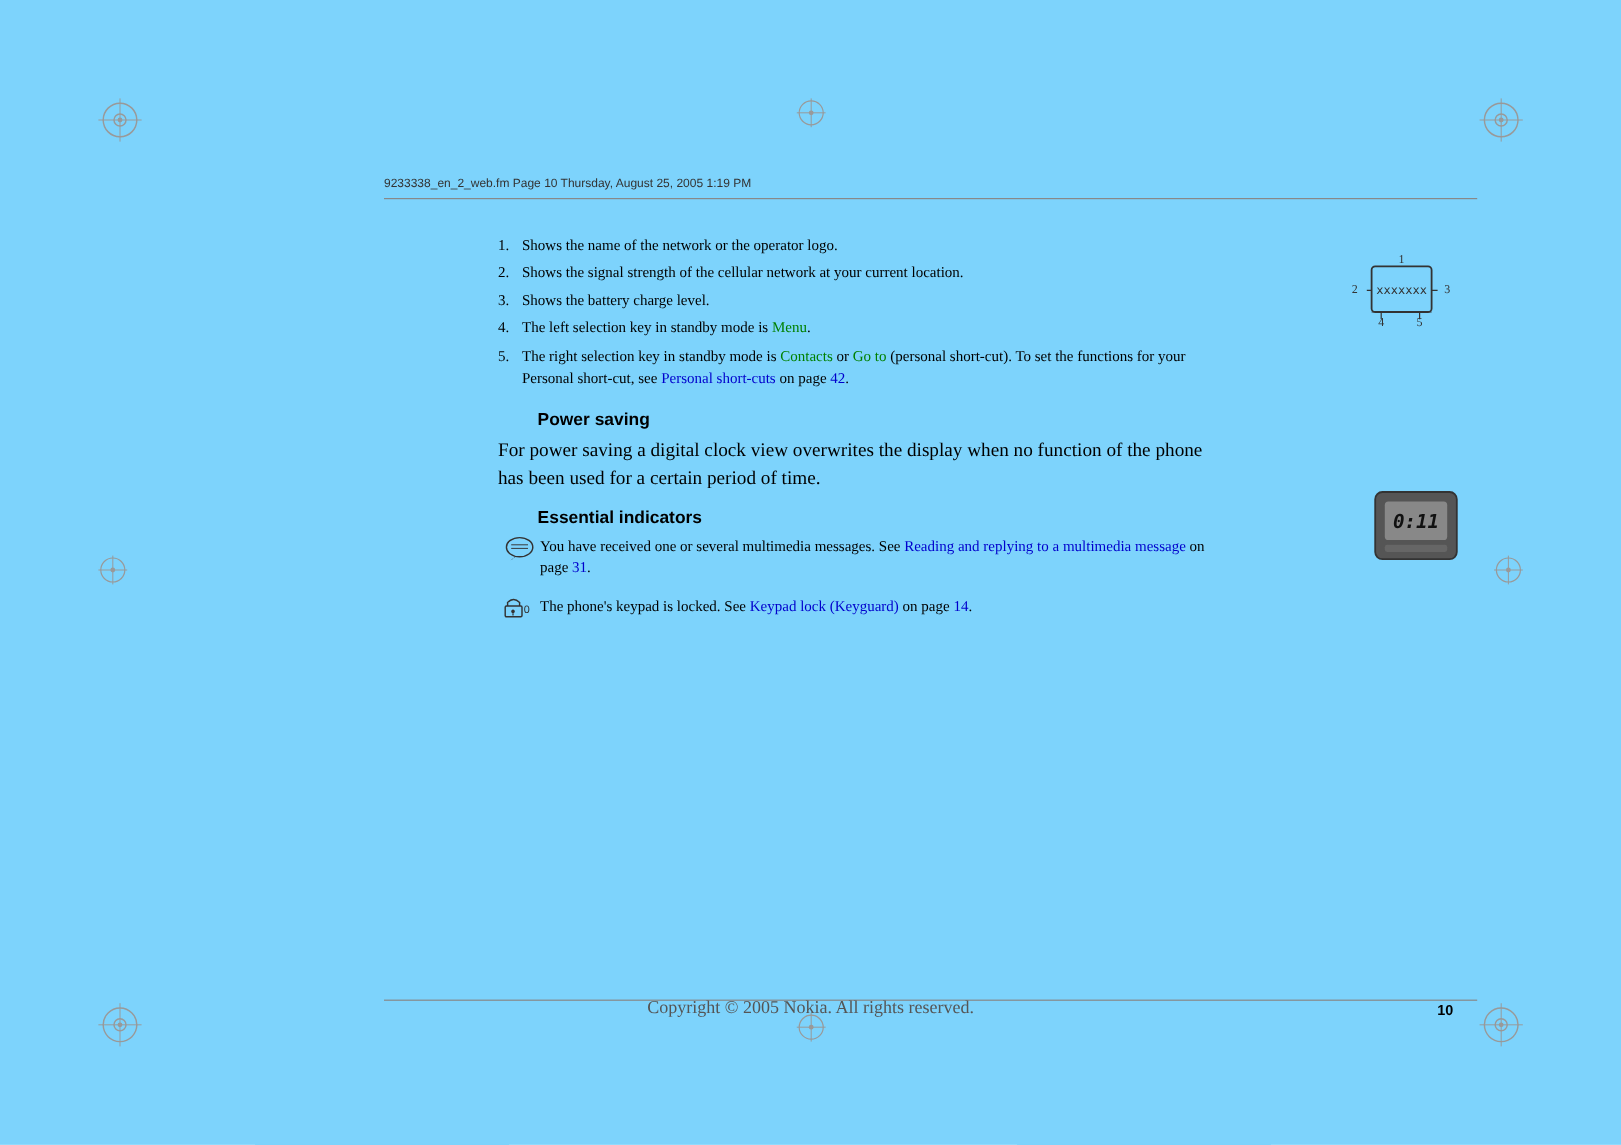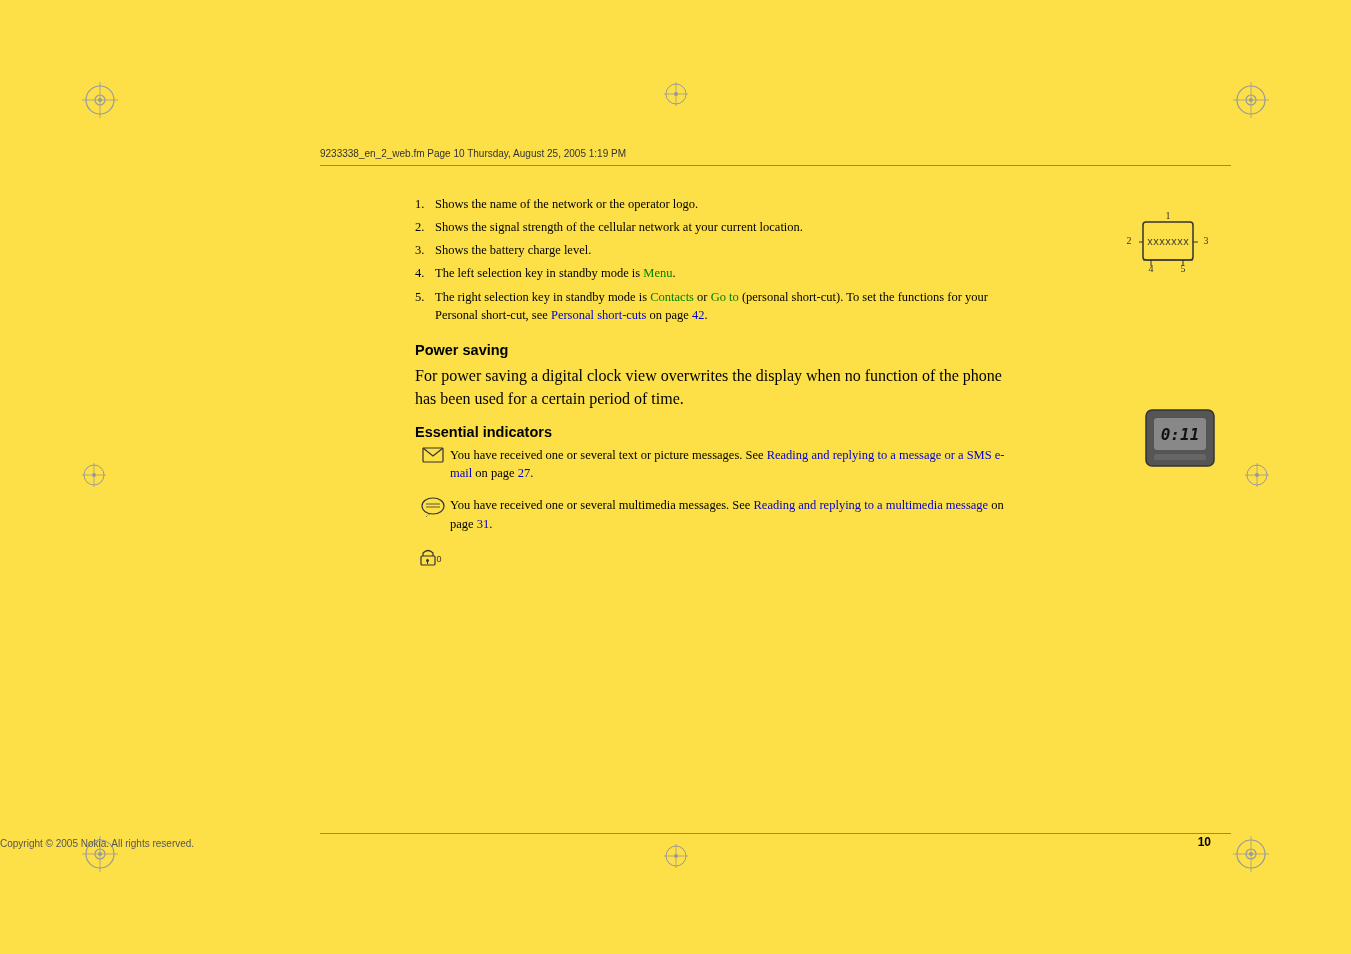--- a/index.html
+++ b/index.html
@@ -10,21 +10,21 @@
       color: #000000;
       width: 1351px;
       height: 954px;
       overflow: hidden;
       position: relative;
     }
 
     .page {
       width: 1351px;
       height: 954px;
-      background: #fde047;
+      background: #7dd3fc;
       position: relative;
     }
 
     
     .corner-mark {
       position: absolute;
       width: 40px;
       height: 40px;
     }
     .corner-mark svg {
@@ -96,20 +96,21 @@
       height: 80px;
     }
 
     
     .section-heading {
       font-size: 14.5px;
       font-weight: bold;
       margin-bottom: 6px;
       margin-top: 14px;
       font-family: Arial, sans-serif;
+      margin-left: 33px;
     }
 
     .body-text {
       font-size: 16px;
       line-height: 1.45;
       margin-bottom: 10px;
     }
 
     
     .clock-image {
@@ -145,23 +146,24 @@
       line-height: 1.45;
       flex: 1;
     }
 
     
     .footer {
       position: absolute;
       bottom: 105px;
       left: 0;
       right: 0;
-      font-size: 10px;
+      text-align: center;
+      font-size: 15px;
       color: #555;
-      font-family: Liberation Sans, sans-serif;
+      font-family: Liberation Serif, serif;
     }
 
     .page-number {
       position: absolute;
       bottom: 105px;
       right: 140px;
       font-size: 12px;
       font-weight: bold;
       font-family: Arial, sans-serif;
     }
@@ -330,31 +332,20 @@
     </ul>
 
     <div>
       <div class="section-heading">Power saving</div>
       <div class="body-text">For power saving a digital clock view overwrites the display when no function of the phone has been used for a certain period of time.</div>
     </div>
 
     <div class="indicators-section">
       <div class="section-heading">Essential indicators</div>
 
-      <div class="indicator-row">
-        <div class="indicator-icon">
-          <svg width="22" height="16" viewBox="0 0 22 16" xmlns="http://www.w3.org/2000/svg">
-            <rect x="1" y="1" width="20" height="14" rx="1" fill="none" stroke="#333" stroke-width="1.2"></rect>
-            <polyline points="1,1 11,9 21,1" fill="none" stroke="#333" stroke-width="1.2"></polyline>
-          </svg>
-        </div>
-        <div class="indicator-text">
-          You have received one or several text or picture messages. See <span class="link-blue">Reading and replying to a message or a SMS e-mail</span> on page <span class="link-blue">27</span>.
-        </div>
-      </div>
 
 
       <div class="indicator-row">
         <div class="indicator-icon">
           <svg width="24" height="20" viewBox="0 0 24 20" xmlns="http://www.w3.org/2000/svg">
 
             <ellipse cx="12" cy="9" rx="11" ry="8" fill="none" stroke="#333" stroke-width="1.2"></ellipse>
             <path d="M8 17 Q6 20 4 20 Q7 18 9 17Z" fill="#333"></path>
 
             <line x1="5" y1="7" x2="19" y2="7" stroke="#333" stroke-width="0.8"></line>
@@ -373,20 +364,23 @@
             <rect x="1" y="8" width="14" height="9" rx="1" fill="none" stroke="#333" stroke-width="1.2"></rect>
 
             <path d="M3 8 L3 5 Q8 0 13 5 L13 8" fill="none" stroke="#333" stroke-width="1.2"></path>
 
             <circle cx="7.5" cy="12.5" r="1.5" fill="#333"></circle>
             <line x1="7.5" y1="14" x2="7.5" y2="16" stroke="#333" stroke-width="1"></line>
 
             <text x="19" y="14" text-anchor="middle" font-size="9" font-family="Arial" fill="#333">0</text>
           </svg>
         </div>
+        <div class="indicator-text">
+          The phone's keypad is locked. See <span class="link-blue">Keypad lock (Keyguard)</span> on page <span class="link-blue">14</span>.
+        </div>
       </div>
 
     </div>
   </div>
 
   <div class="sep-line-bottom"></div>
 
   <div class="footer">Copyright © 2005 Nokia. All rights reserved.</div>
   <div class="page-number">10</div>
 

